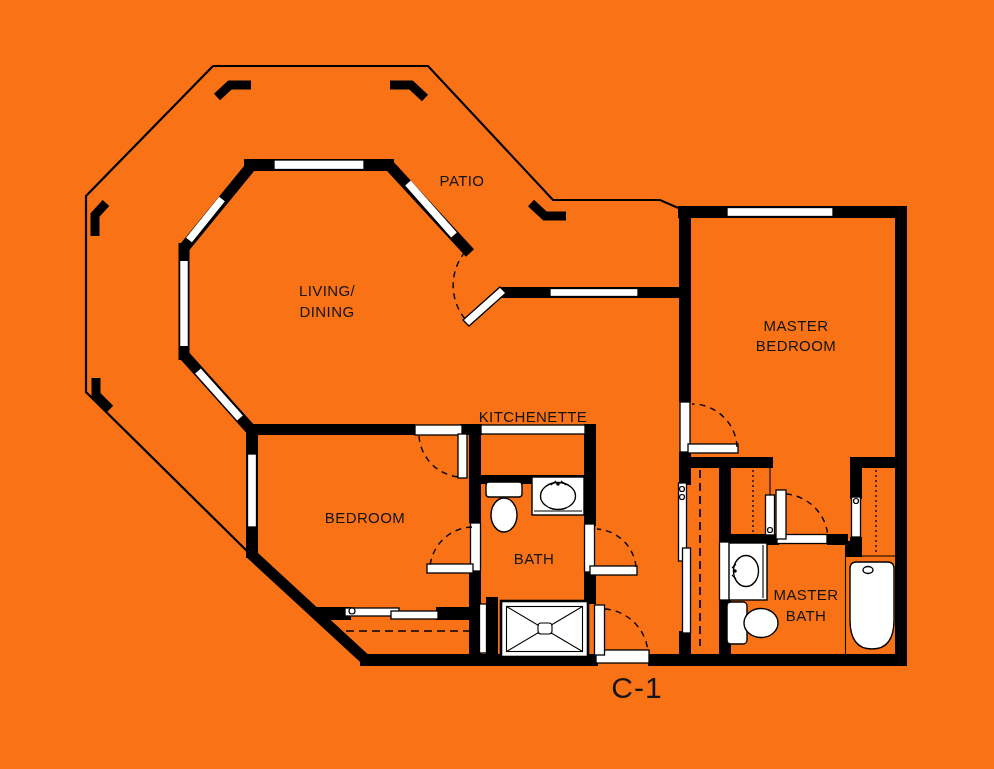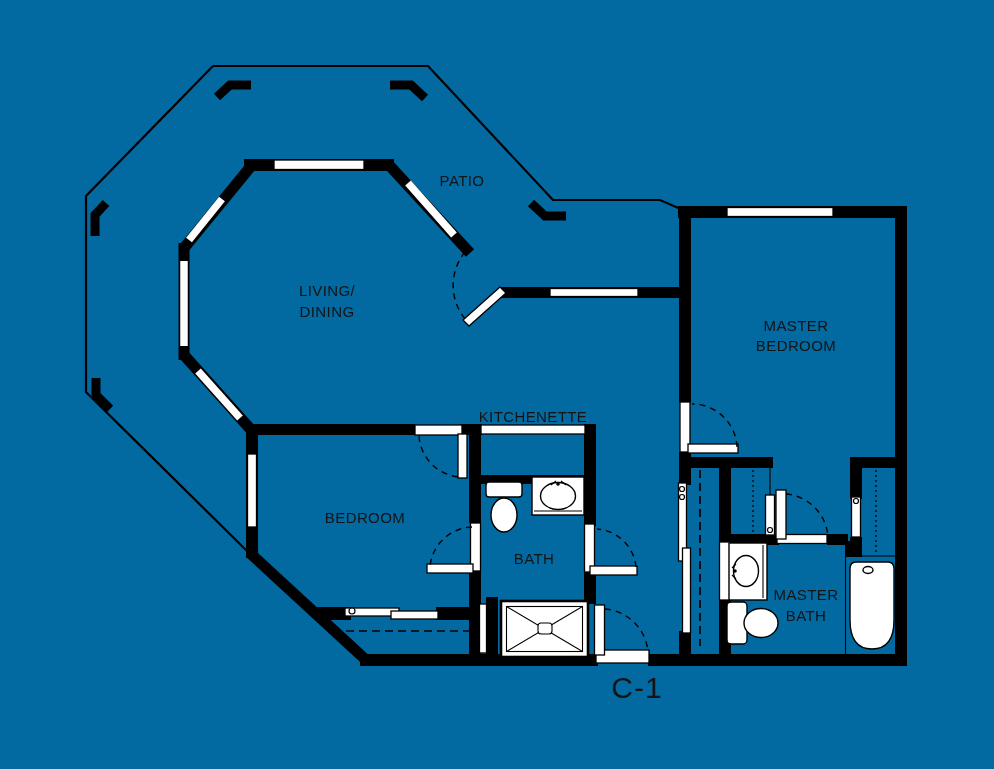--- a/index.html
+++ b/index.html
@@ -1,16 +1,16 @@
 <!DOCTYPE html>
 <html><head>
 <meta charset="utf-8">
 <style>
   html,body{margin:0;padding:0;background:#ffffff;}
-  .stage{position:relative;width:994px;height:769px;background:#0369a1;overflow:hidden;
+  .stage{position:relative;width:994px;height:769px;background:#f97316;overflow:hidden;
          font-family:"Liberation Sans", sans-serif;text-align:right;}
   svg{display:block;}
   text{font-family:"Liberation Sans", sans-serif;fill:#141414;letter-spacing:0.4px;}
   .room-label{font-size:15px;}
   .plan-label{font-size:30px;letter-spacing:1px;}
   .wall{fill:#000000;}
   .wallstroke{stroke:#000000;stroke-width:11;fill:none;stroke-linecap:butt;}
   .winstroke{stroke:#ffffff;stroke-width:7.5;fill:none;stroke-linecap:butt;}
   .railing{stroke:#000000;stroke-width:2.2;fill:none;stroke-linejoin:miter;}
   .cornermark{stroke:#000000;stroke-width:9;fill:none;stroke-linejoin:miter;}

